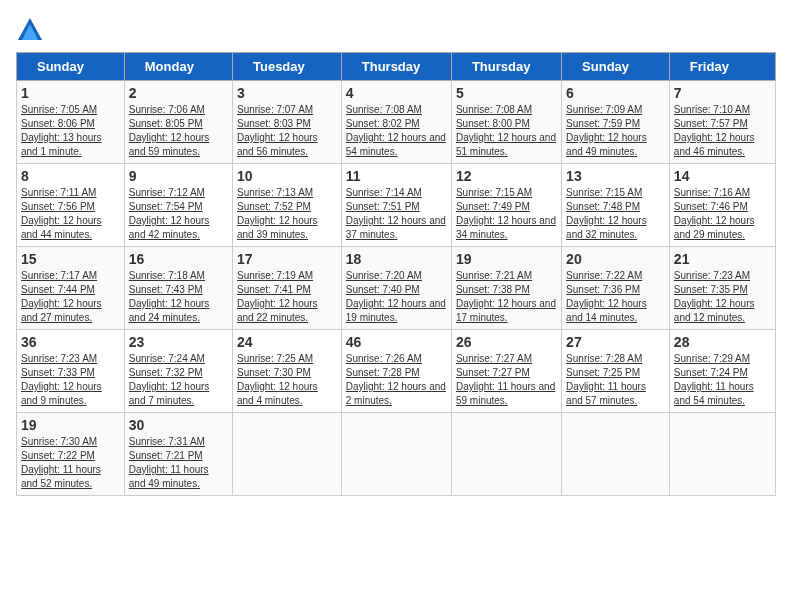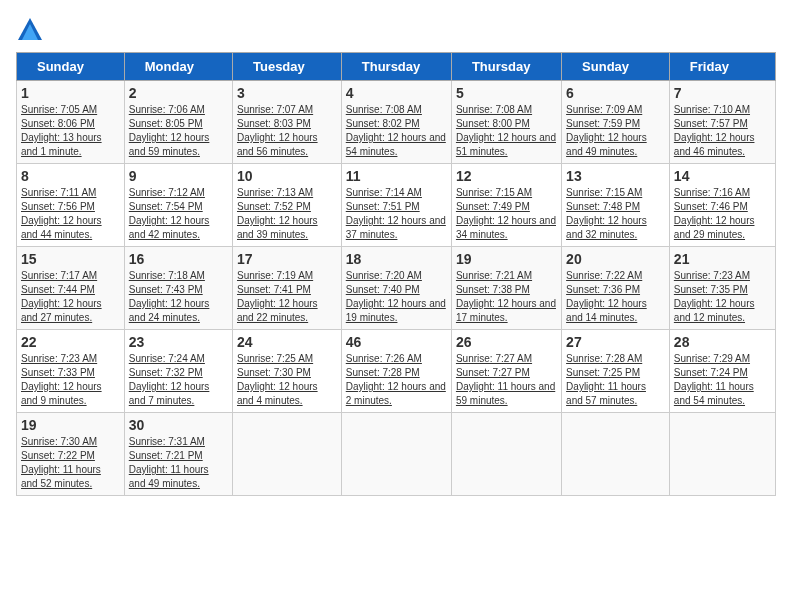--- a/index.html
+++ b/index.html
@@ -286,21 +286,21 @@
         <span class="day-number">21</span>
         <div class="day-info">
           Sunrise: 7:23 AM<br>
           Sunset: 7:35 PM<br>
           Daylight: 12 hours and 12 minutes.
         </div>
       </td>
       </tr>
       <tr>
         <td>
-        <span class="day-number">22</span>
+        <span class="day-number">36</span>
         <div class="day-info">
           Sunrise: 7:23 AM<br>
           Sunset: 7:33 PM<br>
           Daylight: 12 hours and 9 minutes.
         </div>
       </td>
         <td>
         <span class="day-number">23</span>
         <div class="day-info">
           Sunrise: 7:24 AM<br>

